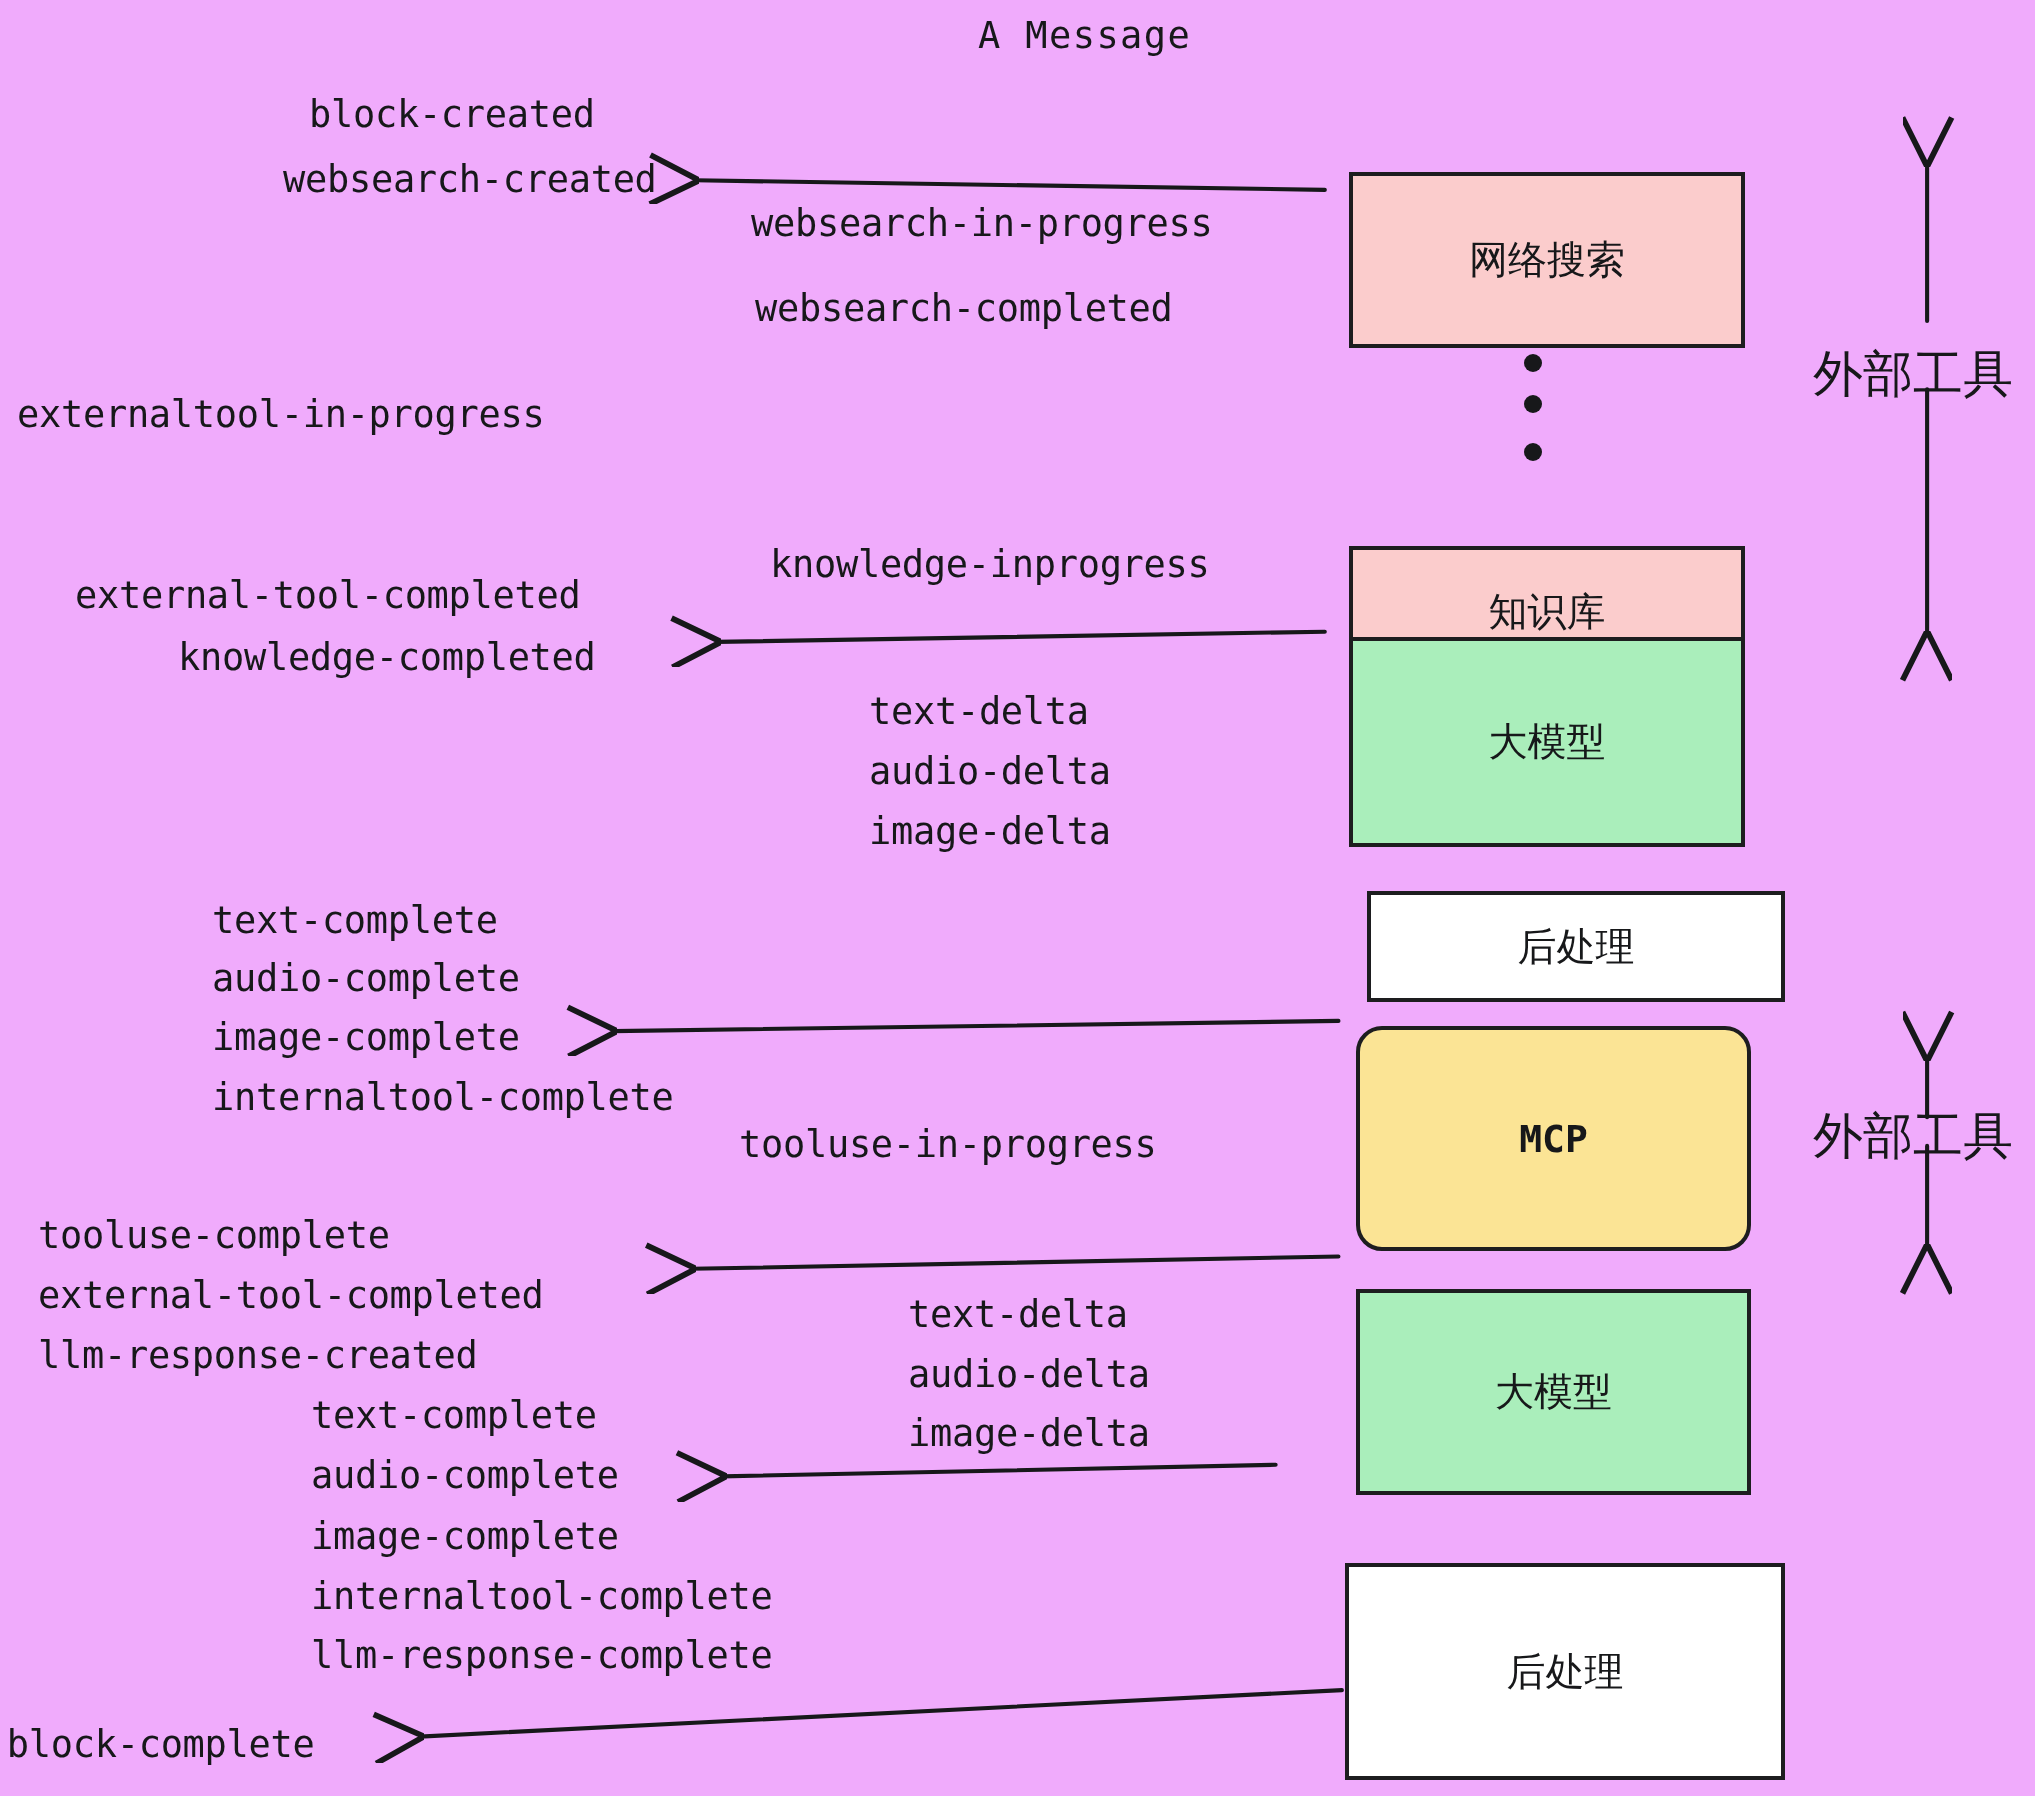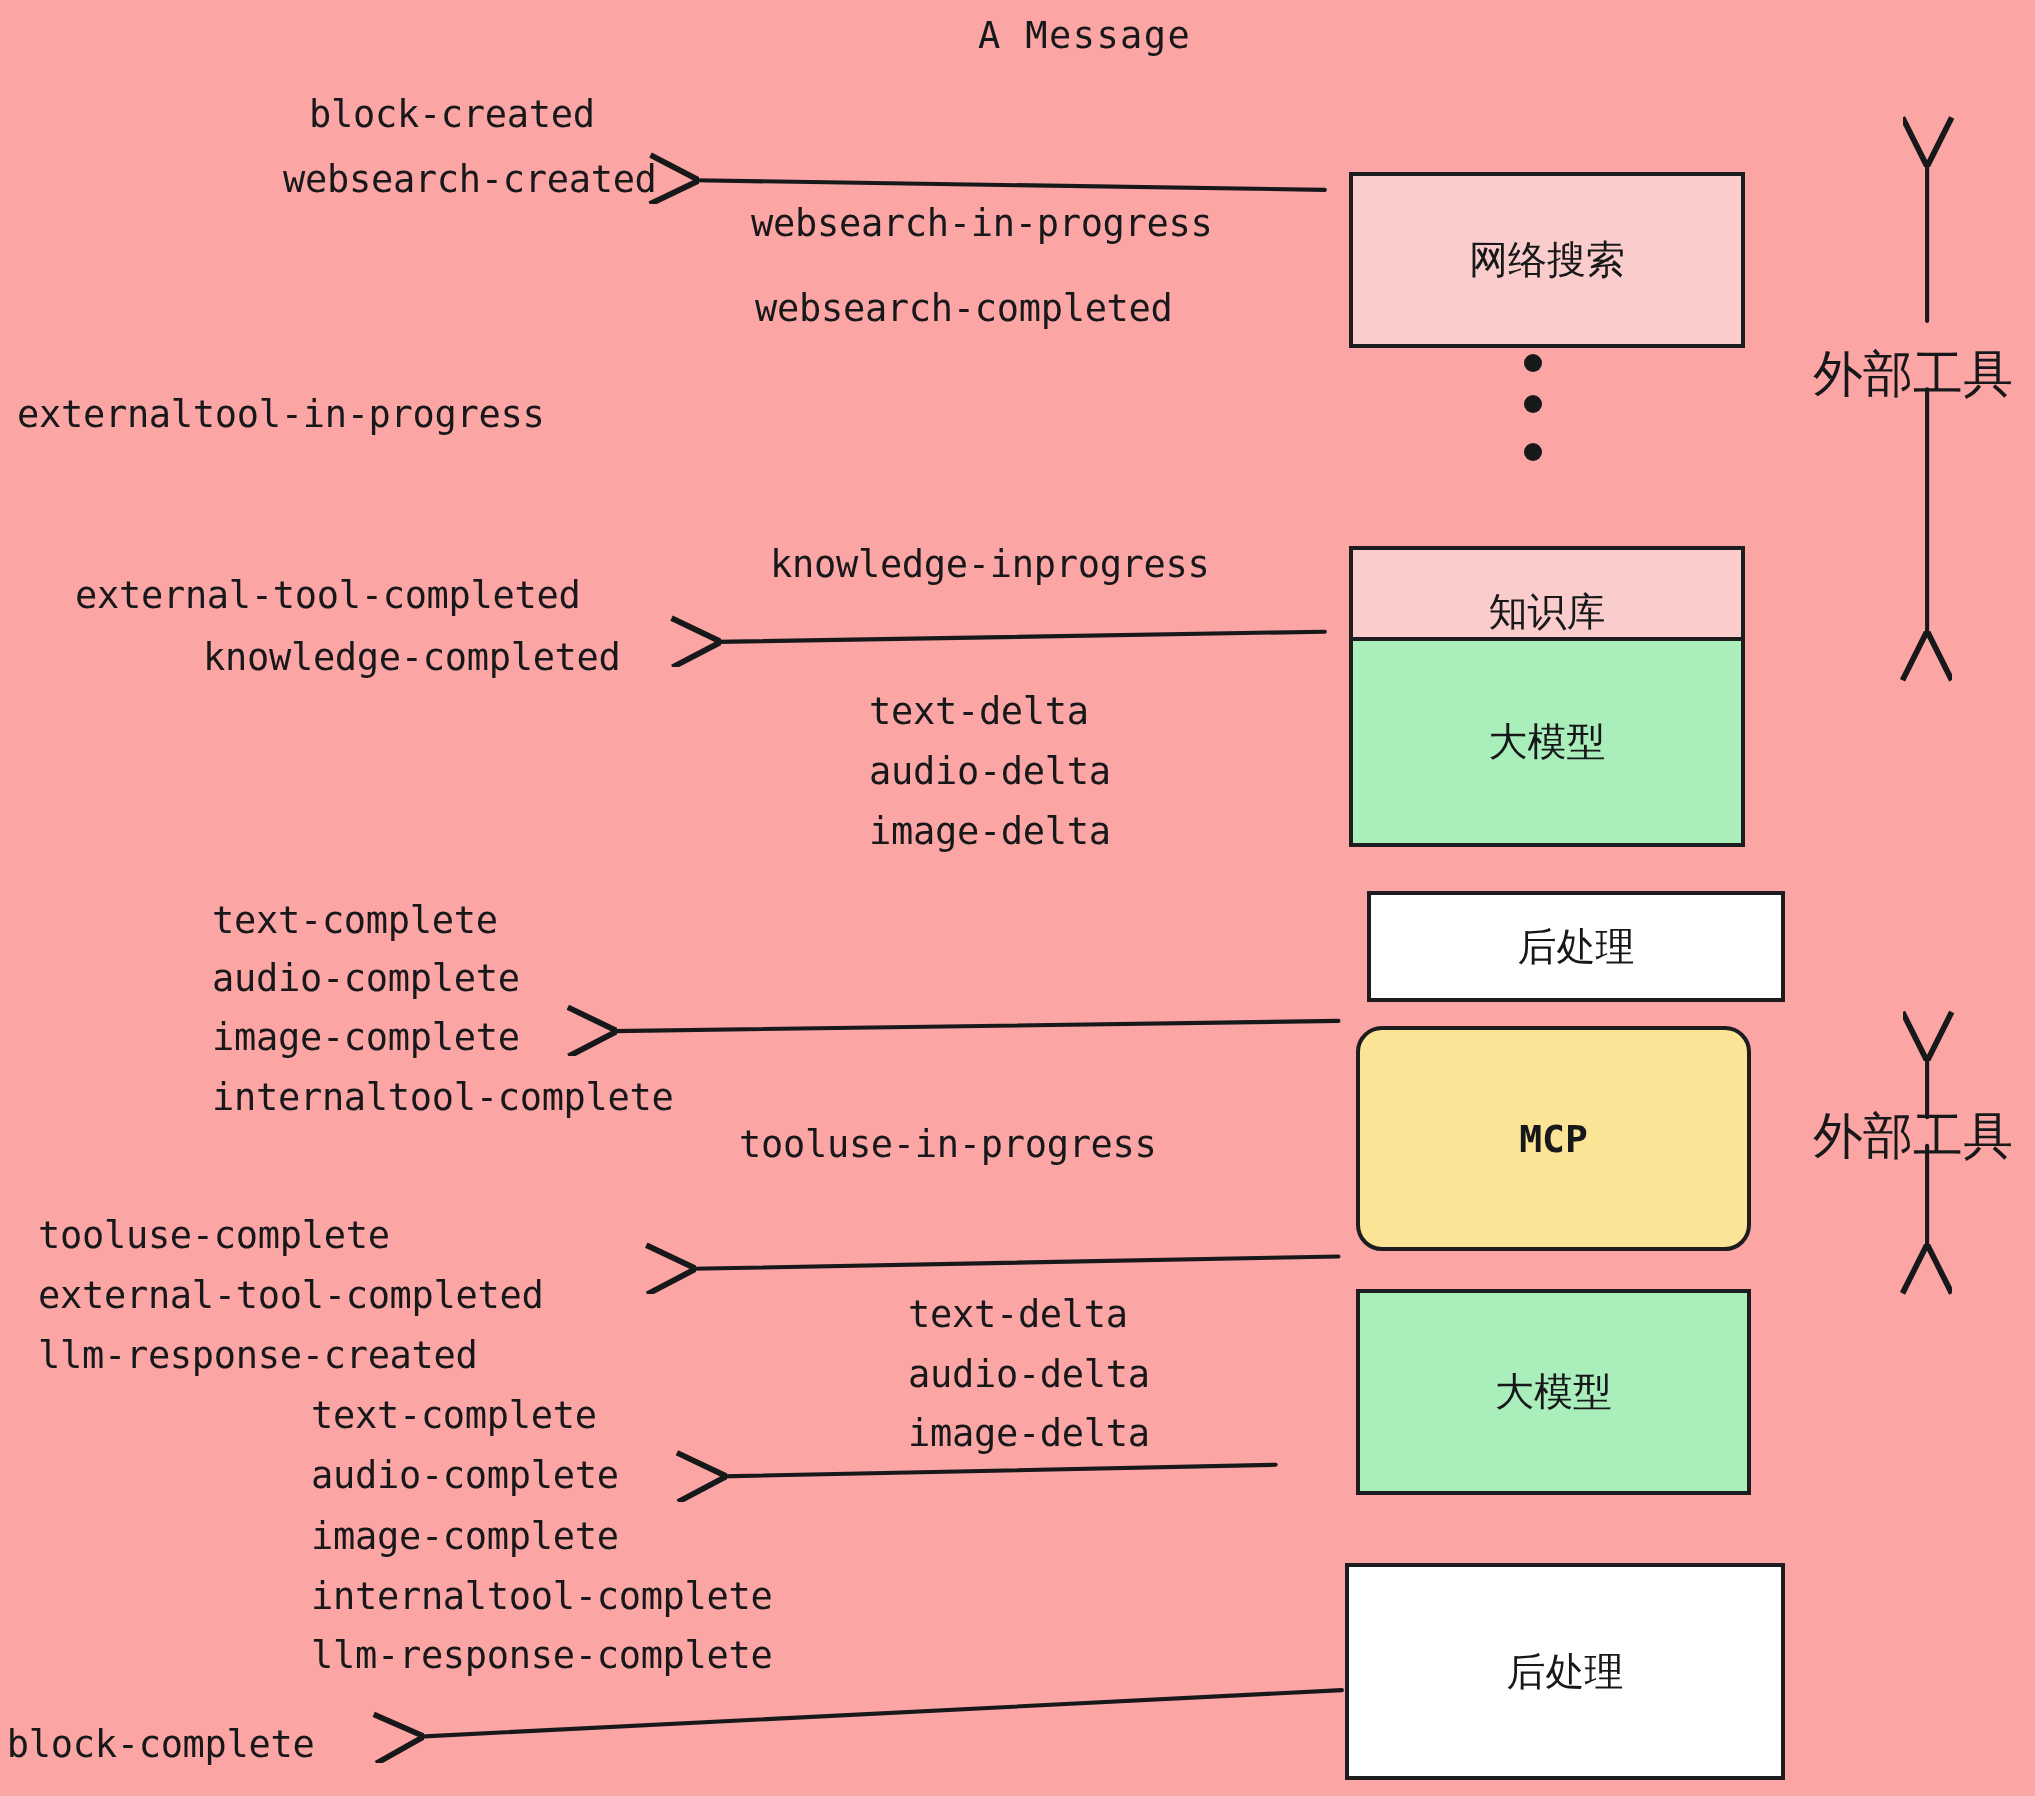--- a/index.html
+++ b/index.html
@@ -4,21 +4,21 @@
 <style>
   html, body {
     margin: 0;
     padding: 0;
     background: #ffffff;
   }
   #canvas {
     position: relative;
     width: 2035px;
     height: 1796px;
-    background: #fca5a5;
+    background: #f0abfc;
     overflow: hidden;
     font-family: "DejaVu Sans Mono", monospace;
   }
   .evt {
     position: absolute;
     font-family: "DejaVu Sans Mono", monospace;
     font-size: 37px;
     line-height: 1.0;
     color: #17181a;
     white-space: pre;
@@ -131,21 +131,21 @@
       <div class="dot" style="left: 1524px; top: 443px;"></div>
     </div>
   <div id="events-layer">
       <div class="evt" style="left: 309px; top: 96px;">block-created</div>
       <div class="evt" style="left: 283px; top: 161px;">websearch-created</div>
       <div class="evt" style="left: 751px; top: 205px;">websearch-in-progress</div>
       <div class="evt" style="left: 755px; top: 290px;">websearch-completed</div>
       <div class="evt" style="left: 17px; top: 396px;">externaltool-in-progress</div>
       <div class="evt" style="left: 770px; top: 546px;">knowledge-inprogress</div>
       <div class="evt" style="left: 75px; top: 577px;">external-tool-completed</div>
-      <div class="evt" style="left: 203px; top: 639px;">knowledge-completed</div>
+      <div class="evt" style="left: 178px; top: 639px;">knowledge-completed</div>
       <div class="evt" style="left: 869px; top: 693px;">text-delta</div>
       <div class="evt" style="left: 869px; top: 753px;">audio-delta</div>
       <div class="evt" style="left: 869px; top: 813px;">image-delta</div>
       <div class="evt" style="left: 212px; top: 902px;">text-complete</div>
       <div class="evt" style="left: 212px; top: 960px;">audio-complete</div>
       <div class="evt" style="left: 212px; top: 1019px;">image-complete</div>
       <div class="evt" style="left: 212px; top: 1079px;">internaltool-complete</div>
       <div class="evt" style="left: 739px; top: 1126px;">tooluse-in-progress</div>
       <div class="evt" style="left: 38px; top: 1217px;">tooluse-complete</div>
       <div class="evt" style="left: 38px; top: 1277px;">external-tool-completed</div>

